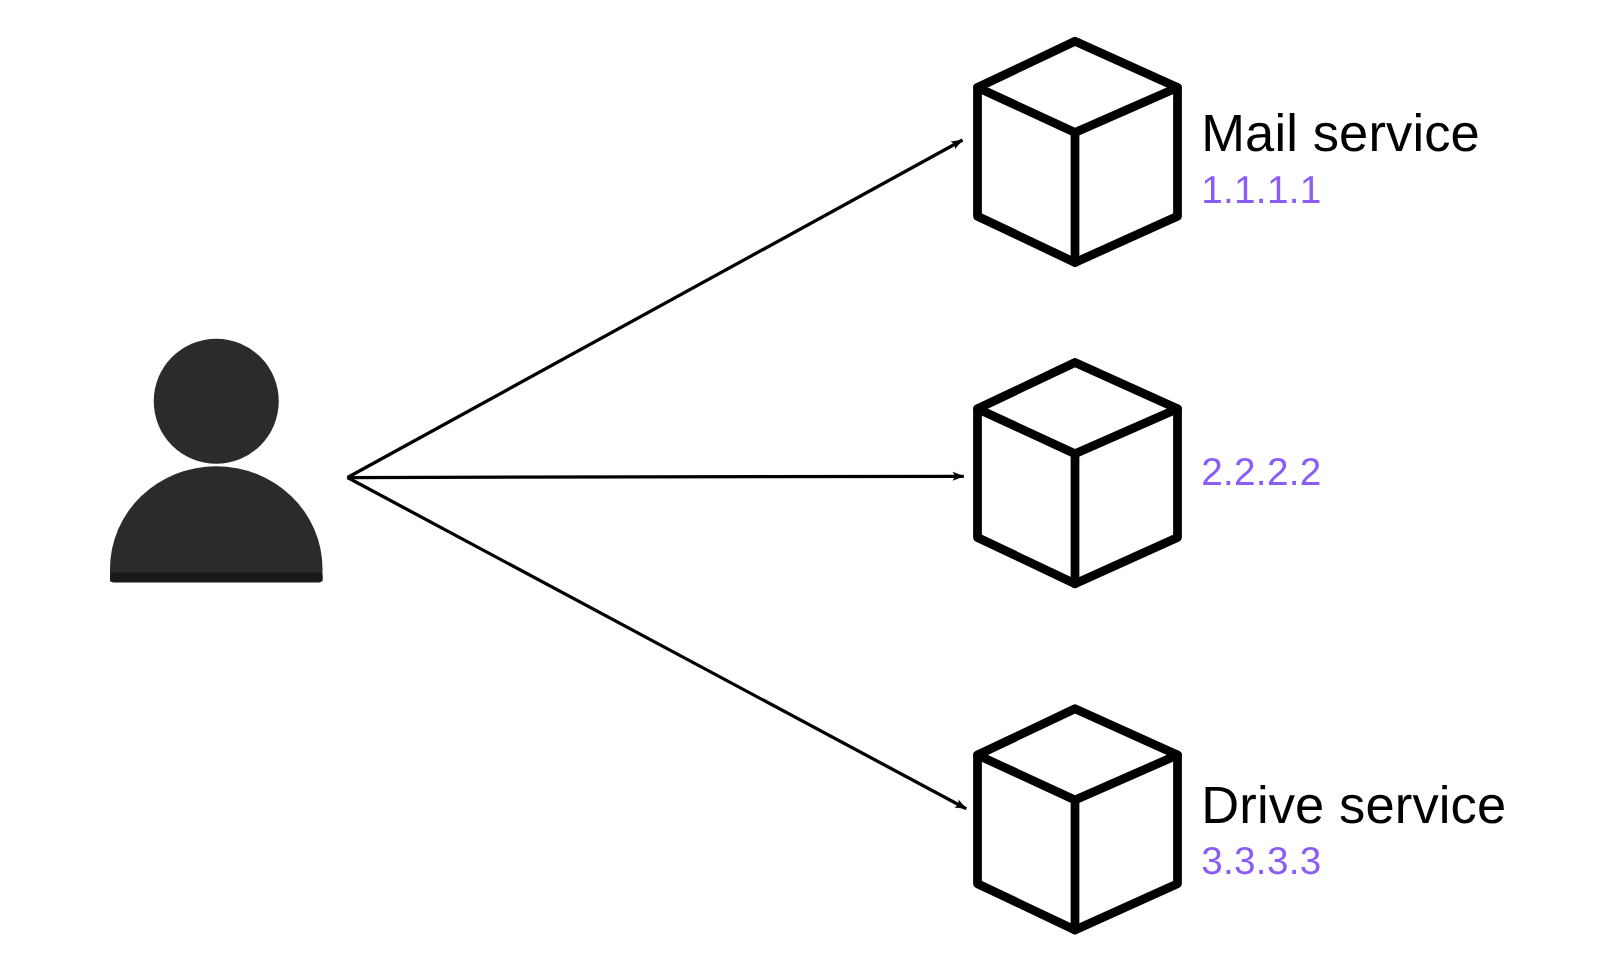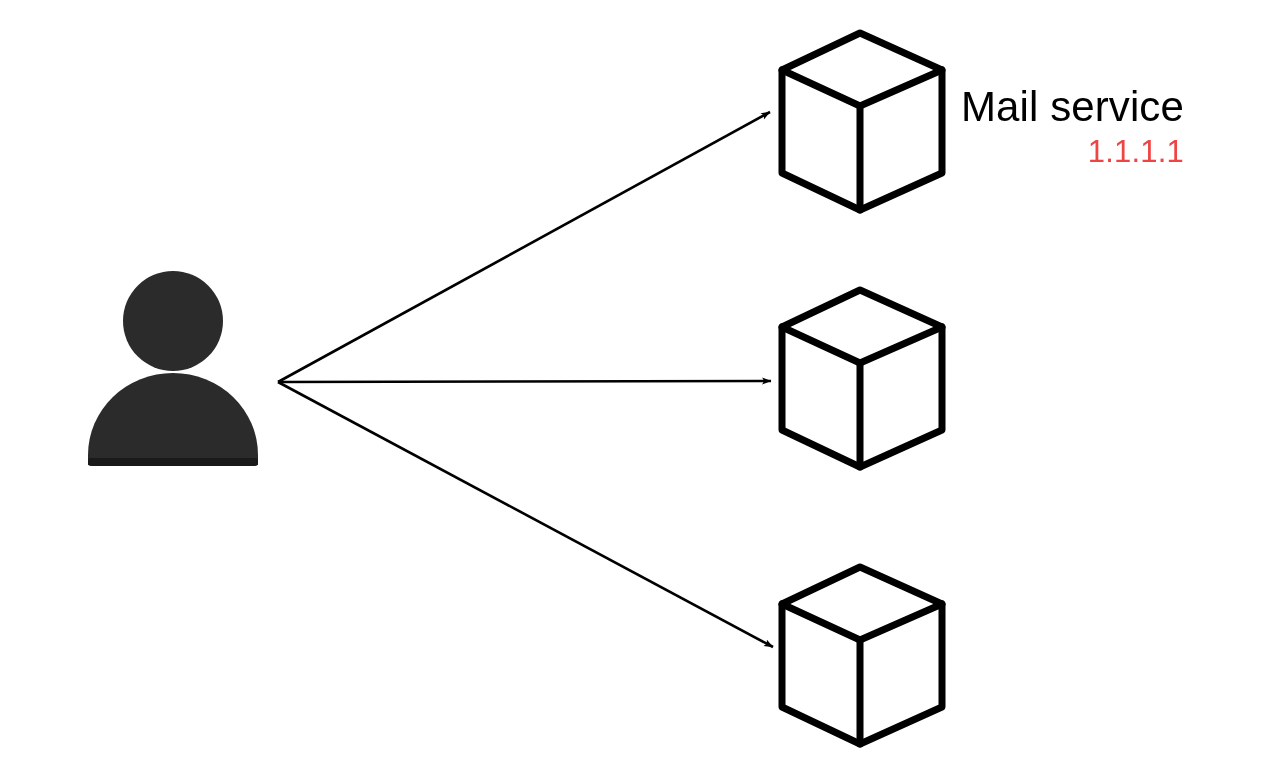--- a/index.html
+++ b/index.html
@@ -39,23 +39,23 @@
     font-size: 42px;
     font-weight: 400;
     color: #000000;
     line-height: 1.05;
     letter-spacing: 0.1px;
   }
   .node-ip {
     font-family: "Liberation Sans", sans-serif;
     font-size: 31px;
     font-weight: 400;
-    color: #ef4444;
+    color: #8b5cf6;
     line-height: 1.1;
-    text-align: right;
+    text-align: left;
     margin-top: 6px;
     letter-spacing: 0.2px;
   }
 </style>
 </head>
 <body>
 
 <div id="canvas">
 
   <svg id="diagram-svg" viewBox="0 0 1280 769" xmlns="http://www.w3.org/2000/svg">
@@ -95,16 +95,21 @@
       <path d="M860,640 L860,744" fill="none"></path>
     </g>
   </svg>
 
   <div class="node-label" style="left:961px; top:85px;">
     <div class="node-title">Mail service</div>
     <div class="node-ip">1.1.1.1</div>
   </div>
 
   <div class="node-label" style="left:961px; top:355px;">
+    <div class="node-ip">2.2.2.2</div>
   </div>
 
+  <div class="node-label" style="left:961px; top:622px;">
+    <div class="node-title">Drive service</div>
+    <div class="node-ip">3.3.3.3</div>
+  </div>
 
 </div>
 
 </body></html>

